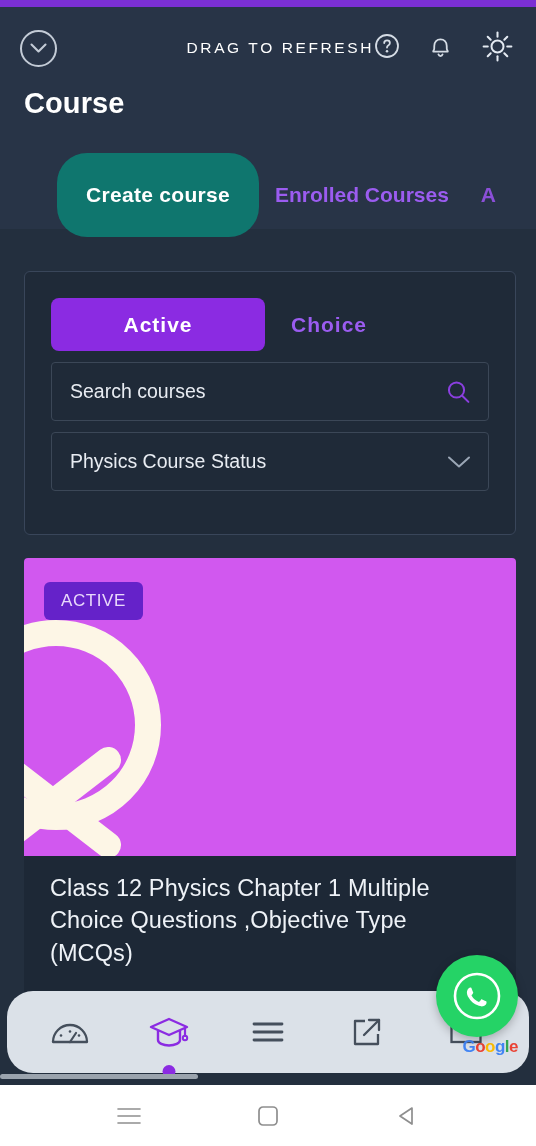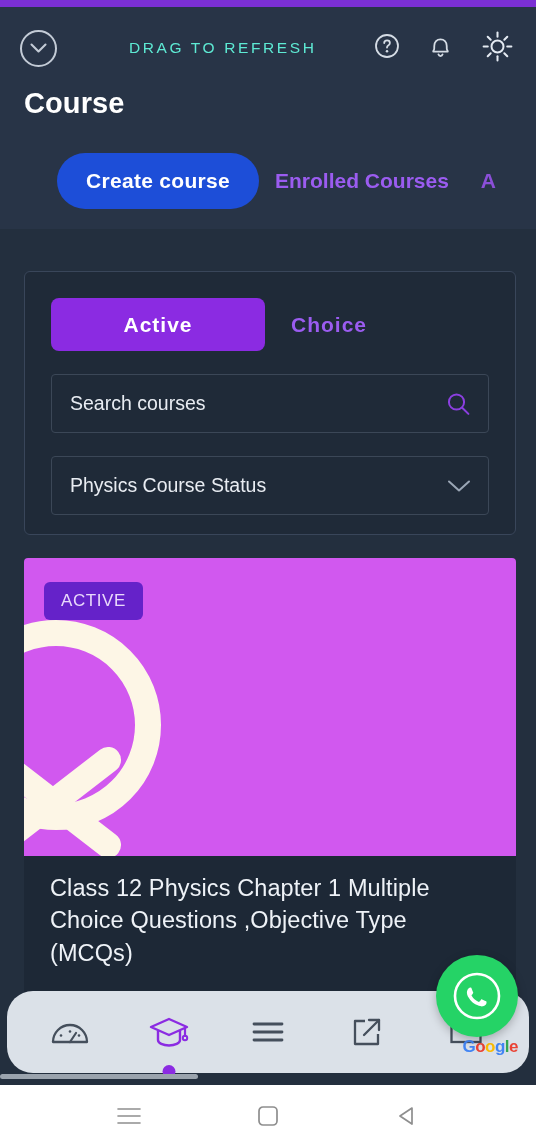--- a/index.html
+++ b/index.html
@@ -44,25 +44,25 @@
   }
   .refresh-circle {
     width: 37px; height: 37px;
     border: 2px solid #c3cbd6;
     border-radius: 50%;
     display: flex; align-items: center; justify-content: center;
     flex: none;
   }
   .refresh-label {
     flex: 1;
-    text-align: left;
+    text-align: right;
     padding-left: 72px;
     font-size: 15.5px;
     letter-spacing: 2.6px;
-    color: #5eead4;
+    color: #ffffff;
     font-weight: 400;
     white-space: nowrap;
   }
   .header-icons {
     display: flex; align-items: center;
     gap: 28px;
     flex: none;
   }
   .hicon { display: block; }
 
@@ -87,24 +87,24 @@
   }
   .tab {
     font-size: 21px;
     font-weight: 700;
     color: #9b5cf0;
     padding: 0 16px;
     line-height: 56px;
     flex: none;
   }
   .tab.active {
-    background: #1d4ed8;
+    background: #0f766e;
     color: #ffffff;
     border-radius: 30px;
-    padding: 0 29px;
+    padding: 14px 29px;
     letter-spacing: 0.3px;
   }
   .tab.clipped { color: #8b4fd8; overflow: hidden; }
 
   
   .filter-card {
     position: absolute;
     top: 264px; left: 24px;
     width: 492px; height: 264px;
     background: #1f2a38;
@@ -127,21 +127,21 @@
     flex: none;
   }
   .seg-btn.active {
     background: #8b2be2;
     color: #ffffff;
     min-width: 214px;
     text-align: center;
   }
   .field {
     position: relative;
-    margin-top: 23px;
+    margin-top: 11px;
     height: 59px;
     border: 1px solid #3b4757;
     border-radius: 4px;
     display: flex; align-items: center;
     padding: 0 18px;
   }
   .field-text {
     font-size: 19.5px;
     color: #e8ecf2;
     font-weight: 400;

